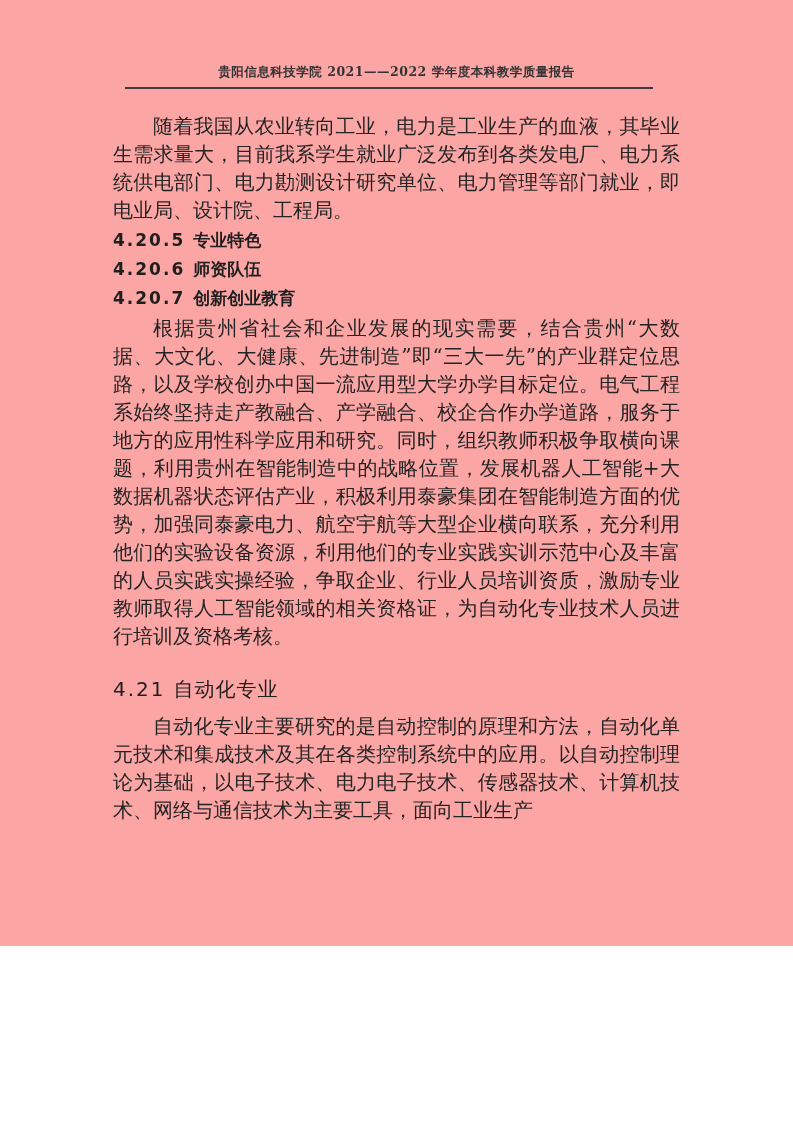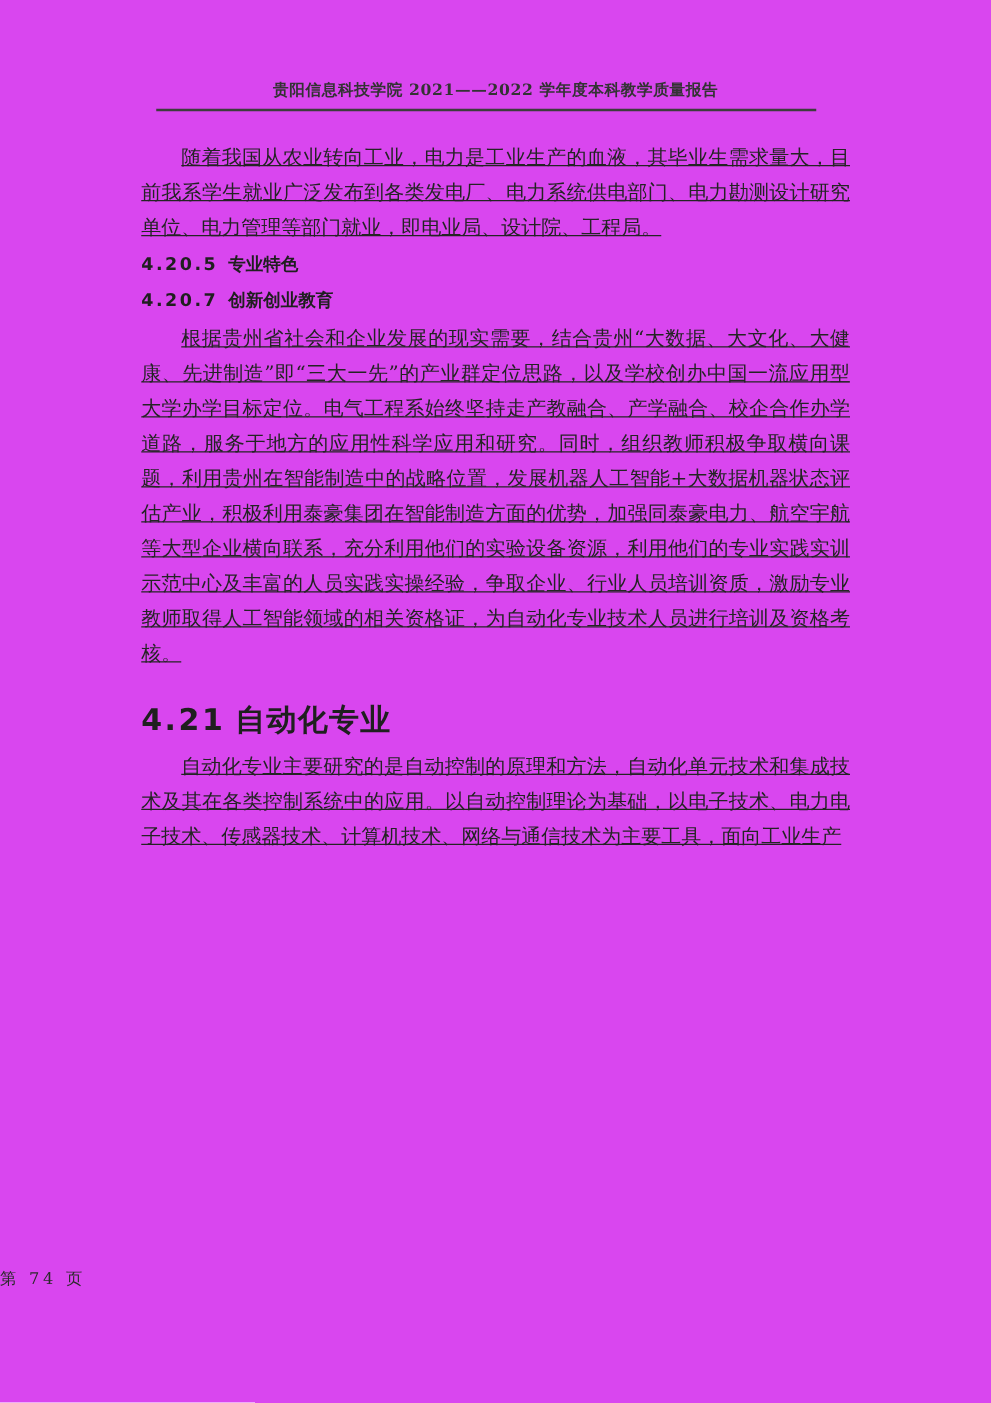--- a/index.html
+++ b/index.html
@@ -3,22 +3,22 @@
 <meta charset="utf-8">
 <style>
   html, body {
     margin: 0;
     padding: 0;
     background: #ffffff;
   }
   .page {
     position: relative;
     width: 793px;
-    height: 1122px;
-    background: #d946ef;
+    height: 946px;
+    background: #fca5a5;
     overflow: hidden;
     color: #262626;
     font-family: "DejaVu Serif", "Liberation Serif", serif;
   }
   .doc-header {
     position: absolute;
     top: 64px;
     left: 0;
     width: 100%;
     text-align: center;
@@ -36,40 +36,39 @@
     background: #3d3d3d;
   }
   .doc-body {
     position: absolute;
     top: 112px;
     left: 113px;
     width: 567px;
   }
   .body-para {
     margin: 0;
-    font-size: 16px;
+    font-size: 20px;
     line-height: 28px;
     text-align: justify;
     text-indent: 2em;
     color: #242424;
-    text-decoration: underline;
   }
   .section-heading {
     margin: 3px 0 3px 0;
-    font-size: 14px;
+    font-size: 17px;
     line-height: 26px;
     font-weight: bold;
     color: #1f1f1f;
     font-family: "DejaVu Sans", "Liberation Sans", sans-serif;
   }
   .chapter-heading {
     margin: 24px 0 8px 0;
-    font-size: 24px;
+    font-size: 20px;
     line-height: 30px;
-    font-weight: bold;
+    font-weight: normal;
     letter-spacing: 1px;
     color: #1f1f1f;
     font-family: "DejaVu Sans", "Liberation Sans", sans-serif;
   }
   .sec-num {
     letter-spacing: 2px;
     margin-right: 8px;
   }
   .doc-footer {
     position: absolute;
@@ -93,20 +92,23 @@
   <div class="doc-body">
 
     <p class="body-para">随着我国从农业转向工业，电力是工业生产的血液，其毕业生需求量大，目前我系学生就业广泛发布到各类发电厂、电力系统供电部门、电力勘测设计研究单位、电力管理等部门就业，即电业局、设计院、工程局。</p>
 
 
     <h3 class="section-heading">
       <span class="sec-num">4.20.5</span><span>专业特色</span>
     </h3>
 
 
+    <h3 class="section-heading">
+      <span class="sec-num">4.20.6</span><span>师资队伍</span>
+    </h3>
 
 
     <h3 class="section-heading">
       <span class="sec-num">4.20.7</span><span>创新创业教育</span>
     </h3>
 
     <p class="body-para">根据贵州省社会和企业发展的现实需要，结合贵州“大数据、大文化、大健康、先进制造”即“三大一先”的产业群定位思路，以及学校创办中国一流应用型大学办学目标定位。电气工程系始终坚持走产教融合、产学融合、校企合作办学道路，服务于地方的应用性科学应用和研究。同时，组织教师积极争取横向课题，利用贵州在智能制造中的战略位置，发展机器人工智能+大数据机器状态评估产业，积极利用泰豪集团在智能制造方面的优势，加强同泰豪电力、航空宇航等大型企业横向联系，充分利用他们的实验设备资源，利用他们的专业实践实训示范中心及丰富的人员实践实操经验，争取企业、行业人员培训资质，激励专业教师取得人工智能领域的相关资格证，为自动化专业技术人员进行培训及资格考核。</p>
 
     <h2 class="chapter-heading">
       <span class="sec-num">4.21</span><span>自动化专业</span>

